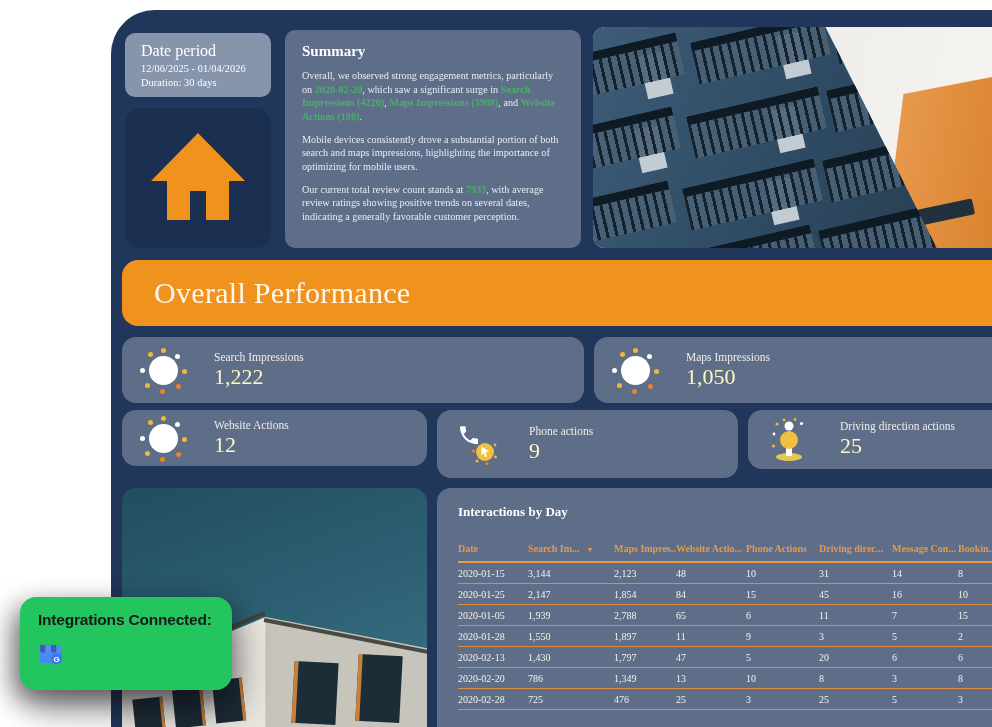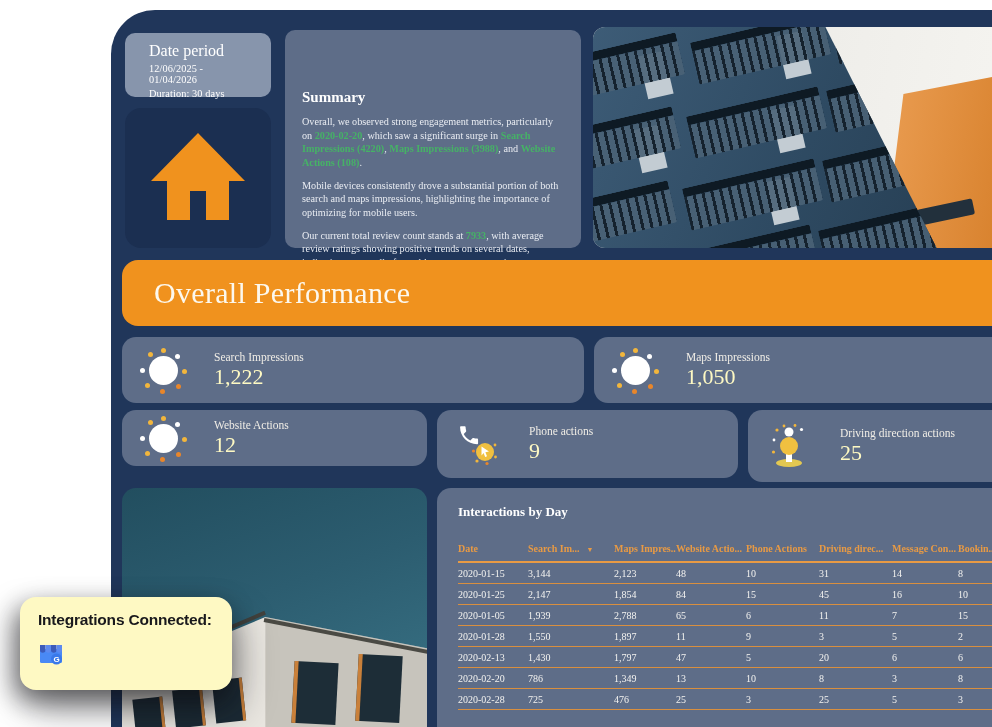--- a/index.html
+++ b/index.html
@@ -3,32 +3,32 @@
 <meta charset="utf-8">
 <style>
   html,body{margin:0;padding:0;background:#ffffff;}
   .stage{position:relative;width:992px;height:727px;background:#ffffff;overflow:hidden;
          font-family:"Liberation Serif","DejaVu Serif",serif;}
   .panel{position:absolute;left:111px;top:10px;right:0;bottom:0;background:#20365a;
          border-radius:44px 0 0 0;}
 
   
   .date-card{position:absolute;left:125px;top:33px;width:146px;height:64px;background:#8795ac;
-             border-radius:10px;color:#ffffff;padding:9px 24px;box-sizing:border-box;}
+             border-radius:10px;color:#ffffff;padding:9px 16px;box-sizing:border-box;}
   .dc-title{font-size:16px;}
   .dc-line{font-size:10.3px;margin-top:3px;letter-spacing:.1px;}
 
   
   .home-card{position:absolute;left:125px;top:108px;width:146px;height:140px;background:#1b2f51;
              border-radius:16px;display:flex;align-items:center;justify-content:center;}
 
   
   .summary-card{position:absolute;left:285px;top:30px;width:296px;height:218px;background:#5e6d88;
                 border-radius:10px;padding:13px 17px;box-sizing:border-box;color:#e9ecf2;}
-  .sum-title{font-size:15px;font-weight:bold;color:#ffffff;margin-top:46px;}
+  .sum-title{font-size:15px;font-weight:bold;color:#ffffff;}
   .sum-p{font-size:10.2px;line-height:1.34;margin-top:9px;}
   .hl{color:#46b266;font-weight:bold;}
 
   
   .photo-top{position:absolute;left:593px;top:27px;width:399px;height:221px;
              border-radius:12px 0 0 12px;overflow:hidden;}
   .sky{position:absolute;inset:0;background:linear-gradient(100deg,#e3e2de 0%,#efeeea 55%,#f5f4f0 100%);}
   .bldg-orange{position:absolute;right:0;top:50px;width:108px;height:171px;
                background:linear-gradient(100deg,#ea9d52,#d9832f);
                clip-path:polygon(18% 10%,100% 0,100% 100%,0 100%);}
@@ -47,21 +47,21 @@
           border-radius:16px 0 0 16px;display:flex;align-items:center;padding-left:32px;
           box-sizing:border-box;color:#fcf8ee;font-size:30px;letter-spacing:.3px;}
 
   
   .mcard{position:absolute;background:#5e6d88;border-radius:14px;display:flex;align-items:center;
          box-sizing:border-box;padding-left:17px;}
   .m1{left:122px;top:337px;width:462px;height:66px;}
   .m2{left:594px;top:337px;width:398px;height:66px;border-radius:14px 0 0 14px;}
   .m3{left:122px;top:410px;width:305px;height:56px;}
   .m4{left:437px;top:410px;width:301px;height:68px;}
-  .m5{left:748px;top:410px;width:244px;height:72px;border-radius:14px 0 0 14px;}
+  .m5{left:748px;top:410px;width:244px;height:59px;border-radius:14px 0 0 14px;}
   .m-icon{position:relative;width:48px;height:48px;flex:none;}
   .m-text{margin-left:27px;}
   .m-label{font-size:11.5px;color:#f0ede6;}
   .m-value{font-size:22px;color:#fef9c3;margin-top:1px;}
   .sun-core{position:absolute;left:10px;top:10px;width:29px;height:29px;border-radius:50%;background:#ffffff;}
   .sun-rays{position:absolute;left:22px;top:22px;width:5px;height:5px;border-radius:3px;
             box-shadow:0 -20px 0 #f2b63c,14px -14px 0 #ffffff,21px 1px 0 #f2b63c,
                        15px 16px 0 #e8862b,-1px 21px 0 #e8862b,-16px 15px 0 #f2b63c,
                        -21px 0 0 #ffffff,-13px -16px 0 #f2b63c;}
 
@@ -86,21 +86,21 @@
               overflow:hidden;z-index:0;}
   .t-title{font-size:13px;font-weight:bold;color:#ffffff;}
   .itable{width:100%;border-collapse:collapse;table-layout:fixed;margin-top:19px;}
   .itable th{color:#e89a44;text-align:left;font-size:10px;font-weight:bold;padding:4px 2px 7px 0;
              border-bottom:2px solid #e89a44;white-space:nowrap;overflow:hidden;}
   .itable td{font-size:10px;padding:4.5px 2px 4.5px 0;border-bottom:1px solid #d98f3f;
              white-space:nowrap;overflow:hidden;color:#f4f3f0;}
   .sort-ic{font-size:7px;margin-left:7px;color:#e89a44;}
 
   
-  .integrations-card{position:absolute;left:20px;top:597px;width:212px;height:93px;background:#fef9c3;
+  .integrations-card{position:absolute;left:20px;top:597px;width:212px;height:93px;background:#22c55e;
                      border-radius:16px;z-index:5;padding:14px 0 0 18px;box-sizing:border-box;
                      font-family:"Liberation Sans",sans-serif;
                      box-shadow:-6px 10px 26px rgba(12,12,16,.55),8px 20px 36px rgba(12,12,16,.35);}
   .ic-title{font-size:15.5px;font-weight:bold;color:#19191c;letter-spacing:-.2px;}
   .gmb{margin-top:13px;display:inline-block;cursor:pointer;}
 </style>
 </head>
 <body>
 
 <div class="stage">

